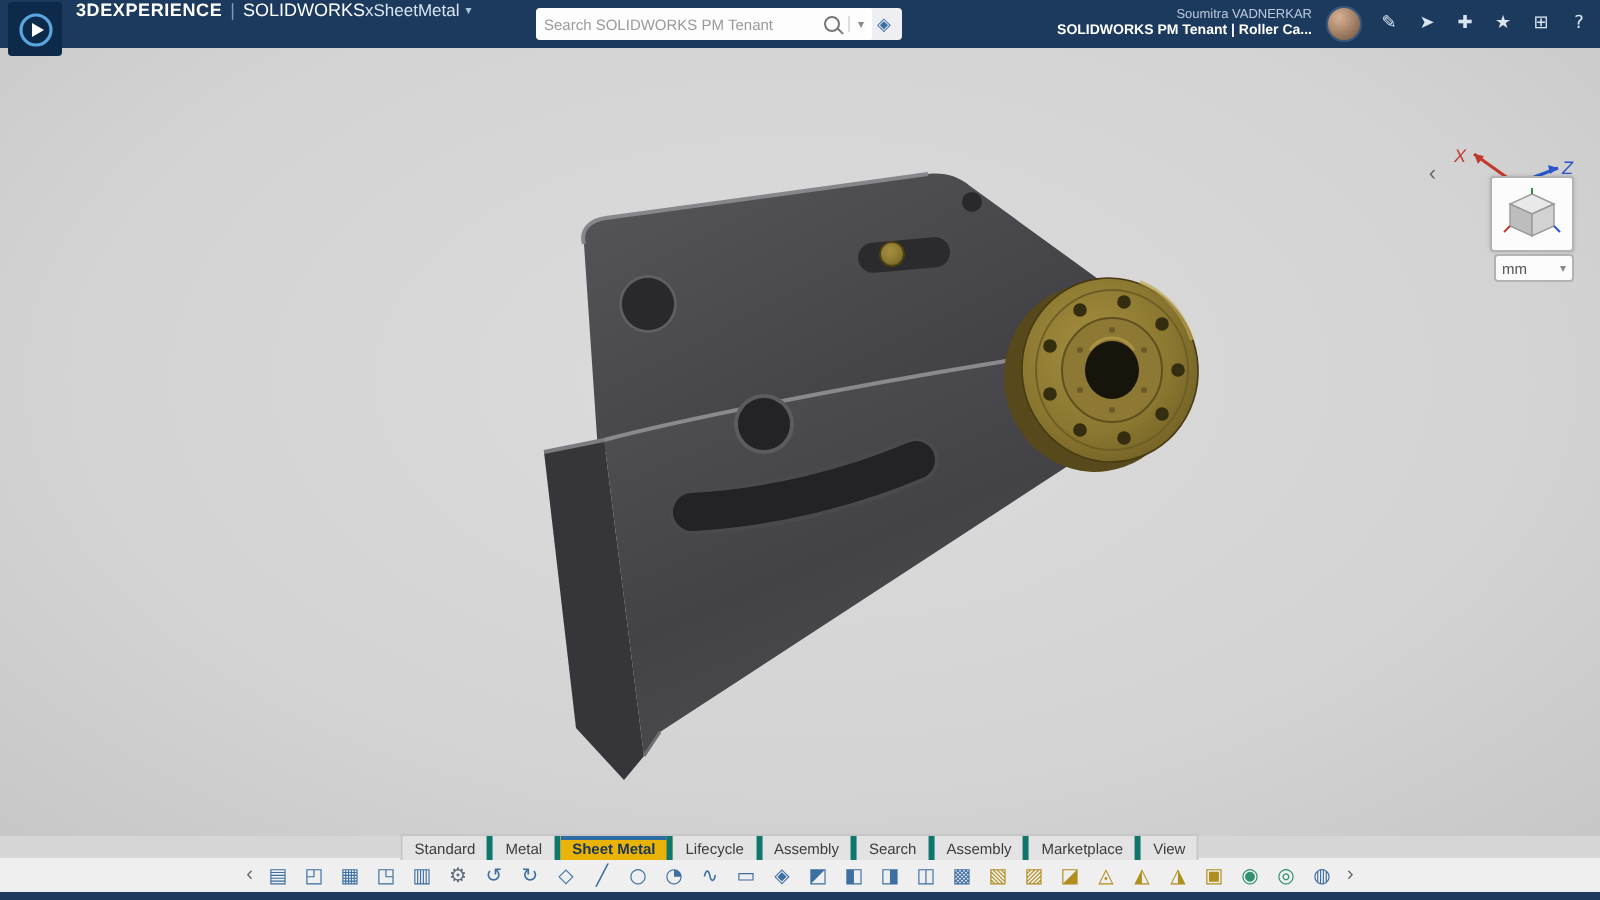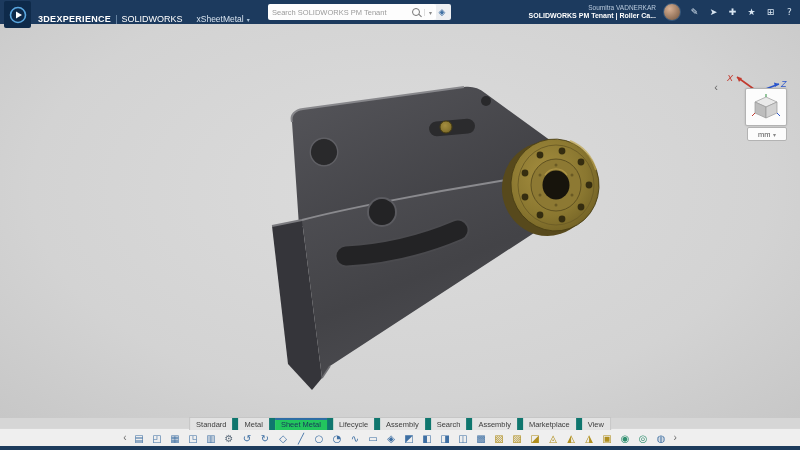--- a/index.html
+++ b/index.html
@@ -1,27 +1,27 @@
 <!DOCTYPE html>
 <html><head>
 <meta charset="utf-8">
 <style>
   html,body{margin:0;padding:0}
   body{width:800px;height:450px;overflow:hidden;position:relative;
        font-family:"Liberation Sans",sans-serif;background:#d6d6d6}
 
   
   .topbar{position:absolute;top:0;left:0;right:0;height:24px;background:#1c3a5e;
-          display:flex;align-items:flex-end;color:#fff;z-index:20}
+          display:flex;align-items:flex-start;color:#fff;z-index:20}
   .logo{position:absolute;top:1px;left:4px;width:27px;height:27px;background:#0e2a4a;
         border-radius:2px;display:flex;align-items:center;justify-content:center;z-index:21}
   .brand{margin-left:38px;font-size:9px;white-space:nowrap;display:flex;align-items:center;gap:4px}
   .brand .b{font-weight:bold;letter-spacing:.3px}
   .brand .sep{color:#7d9ab8}
-  .workspace{margin-left:14px;font-size:8.5px;color:#d8e4f0;display:flex;align-items:center;gap:3px}
+  .workspace{margin-left:0;font-size:8.5px;color:#d8e4f0;display:flex;align-items:center;gap:3px}
   .workspace .caret{font-size:6px;color:#aec4d8}
 
   .search{position:absolute;left:268px;top:4px;width:160px;height:16px;background:#fdfdfd;
           border-radius:2px;display:flex;align-items:center;padding:0 4px;gap:4px}
   .search .ph{flex:1;font-size:7.5px;color:#9a9a9a;white-space:nowrap;overflow:hidden}
   .mag{width:6px;height:6px;border:1.3px solid #777;border-radius:50%;position:relative;flex:none}
   .mag::after{content:"";position:absolute;width:4px;height:1.3px;background:#777;
               transform:rotate(45deg);left:5px;top:6px}
   .search .caret{font-size:6px;color:#888;border-left:1px solid #ddd;padding-left:4px}
   .tagbtn{position:absolute;left:433px;top:4px;width:18px;height:16px;background:rgba(255,255,255,.92);
@@ -43,29 +43,29 @@
             background:radial-gradient(ellipse at 50% 42%,#dcdcdc 0%,#d3d3d3 65%,#c7c7c7 100%)}
   .partsvg{position:absolute;inset:0}
 
   .triad{position:absolute;top:46px;right:10px;width:66px;height:30px;z-index:5}
   .collapse{position:absolute;top:58px;right:82px;font-size:11px;color:#666;z-index:5;line-height:1}
   .cubebox{position:absolute;top:64px;right:13px;width:40px;height:36px;background:#fcfcfc;
            border:1px solid #b3b3b3;border-radius:2px;z-index:5;
            display:flex;align-items:center;justify-content:center;box-shadow:0 0 2px rgba(0,0,0,.15)}
   .units{position:absolute;top:103px;right:13px;width:40px;height:14px;background:#fcfcfc;
          border:1px solid #b3b3b3;border-radius:2px;z-index:5;display:flex;align-items:center;
-         justify-content:space-between;padding:0 10px;font-size:7.5px;color:#555;box-sizing:border-box}
+         justify-content:space-between;padding:0 3px;font-size:7.5px;color:#555;box-sizing:border-box}
   .units .caret{font-size:6px;color:#888}
 
   
   .tabs{position:absolute;top:417px;left:50%;transform:translateX(-50%);display:flex;
         background:#e3e3e3;border:1px solid #c6c6c6;border-bottom:none;z-index:10}
-  .tab{padding:2px 6px 1px;font-size:7.5px;color:#3c3c3c;border-right:6px solid #0f766e;white-space:nowrap}
+  .tab{padding:2px 6px 1px;font-size:7.5px;color:#3c3c3c;border-right:3px solid #0f766e;white-space:nowrap}
   .tab:last-child{border-right:none}
-  .tab.active{background:#22c55e;color:#17365a;font-weight:normal;box-shadow:inset 0 2px 0 #2e6da4}
+  .tab.active{background:#eab308;color:#17365a;font-weight:bold;box-shadow:inset 0 2px 0 #2e6da4}
 
   .toolbar{position:absolute;top:428px;left:0;right:0;height:18px;background:#efefef;
            border-top:1px solid #d8d8d8;display:flex;align-items:center;justify-content:center;z-index:9}
   .toolnav{font-size:10px;color:#6a6a6a;padding:0 5px;line-height:1}
   .tools{display:flex;align-items:center;gap:3px}
   .tool{width:15px;height:15px;display:flex;align-items:center;justify-content:center;
         font-size:10px;color:#3e6fa3;font-family:"DejaVu Sans","Liberation Sans",sans-serif}
 
   .bottomstrip{position:absolute;bottom:0;left:0;right:0;height:4px;background:#1d3b5c;z-index:11}
 </style>

